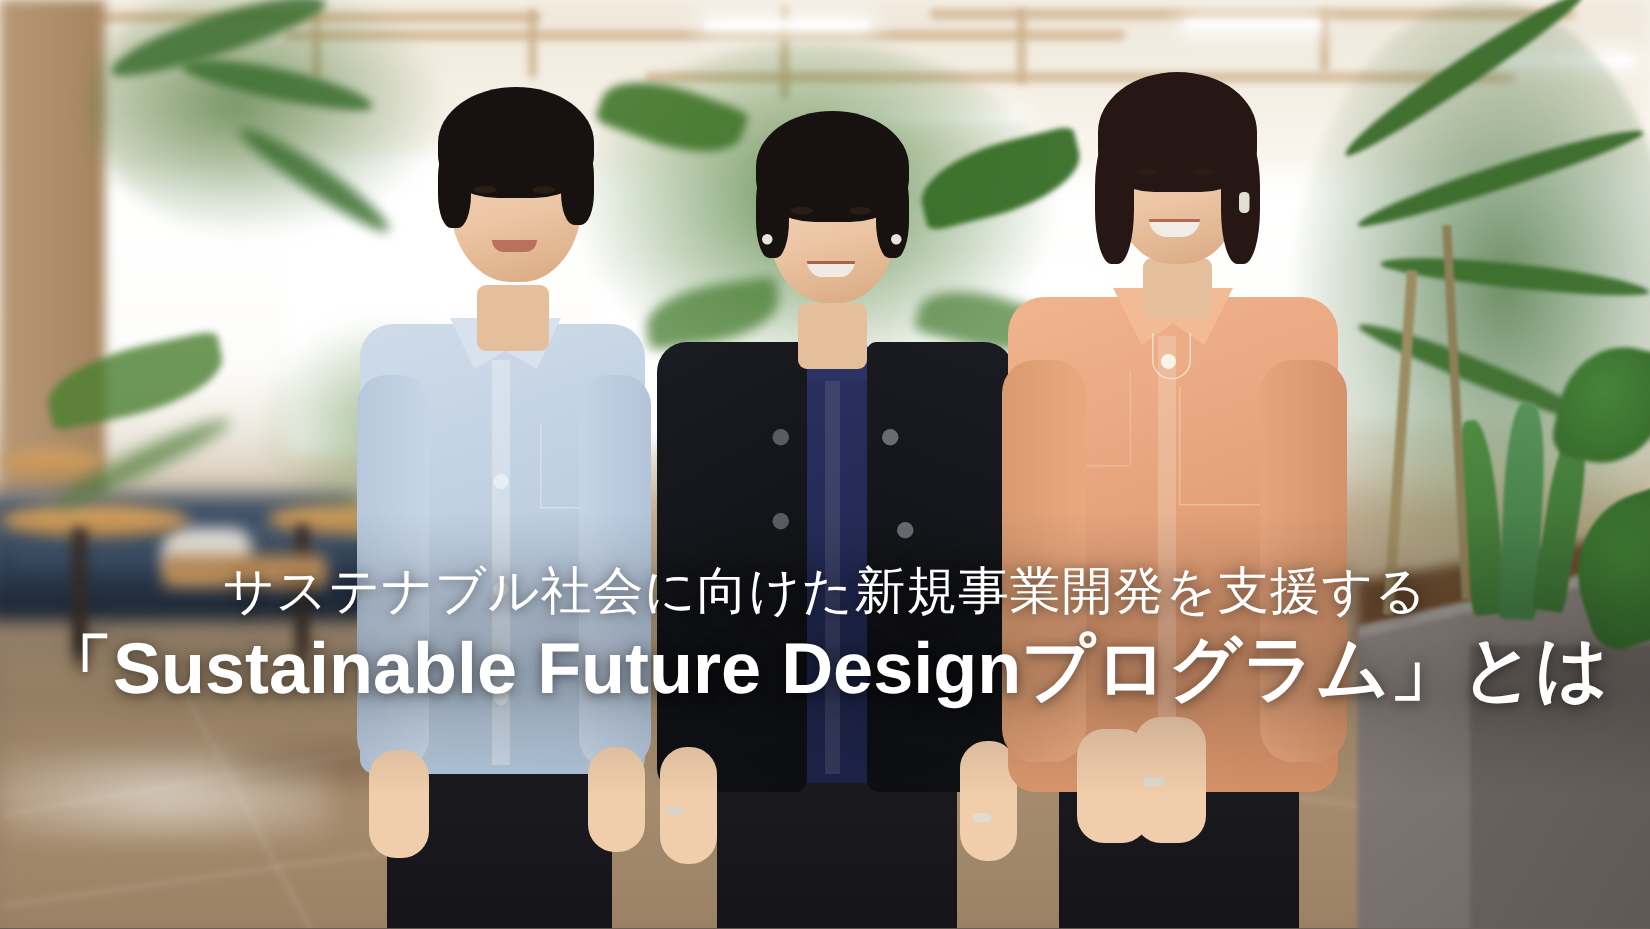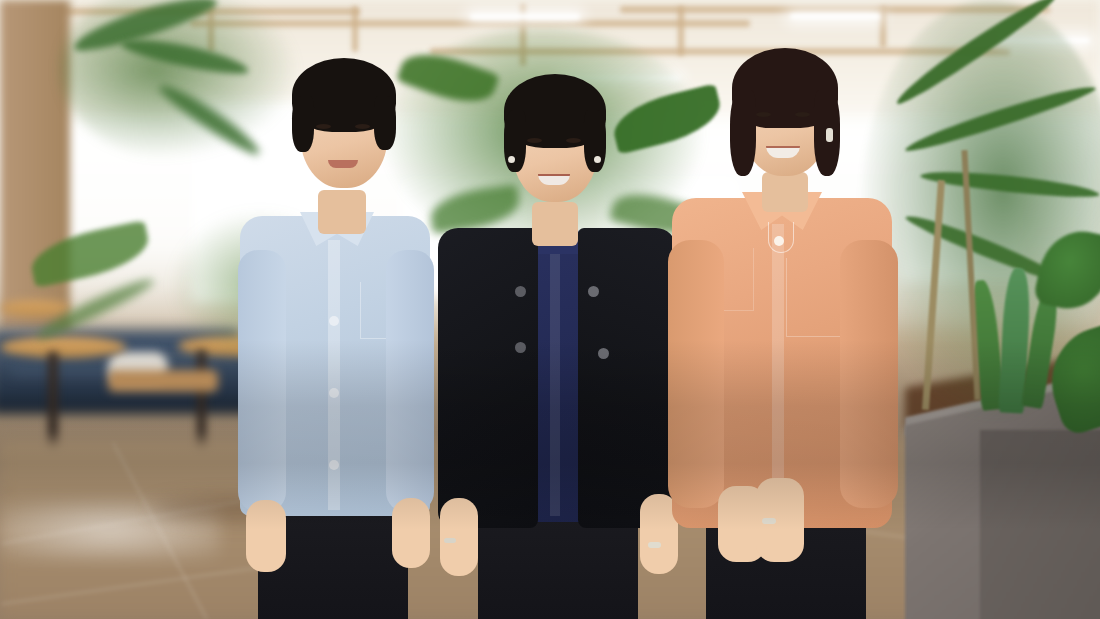--- a/index.html
+++ b/index.html
@@ -348,15 +348,17 @@
     <div class="layer" style="left:795px;top:112px;width:15px;height:5px;border-radius:50%;background:#2a1d16;"></div>
     <div class="layer" style="left:766px;top:146px;width:34px;height:10px;border-radius:0 0 14px 14px;background:#f2ece6;border-top:2px solid #b06a56;"></div>
     <div class="layer" style="left:826px;top:128px;width:7px;height:14px;border-radius:3px;background:#e3ded3;"></div>
   </div>
 
   <div class="layer" style="left:0;top:340px;width:1100px;height:190px;
               background:linear-gradient(to bottom,rgba(0,0,0,0) 0%,rgba(0,0,0,0.14) 35%,rgba(0,0,0,0.16) 65%,rgba(0,0,0,0) 100%);
               z-index:35;"></div>
 
   <div class="headline">
+    <div class="line1">サステナブル社会に向けた新規事業開発を支援する</div>
+    <div class="line2">「Sustainable Future Designプログラム」とは</div>
   </div>
 
 </div>
 
 </body></html>

